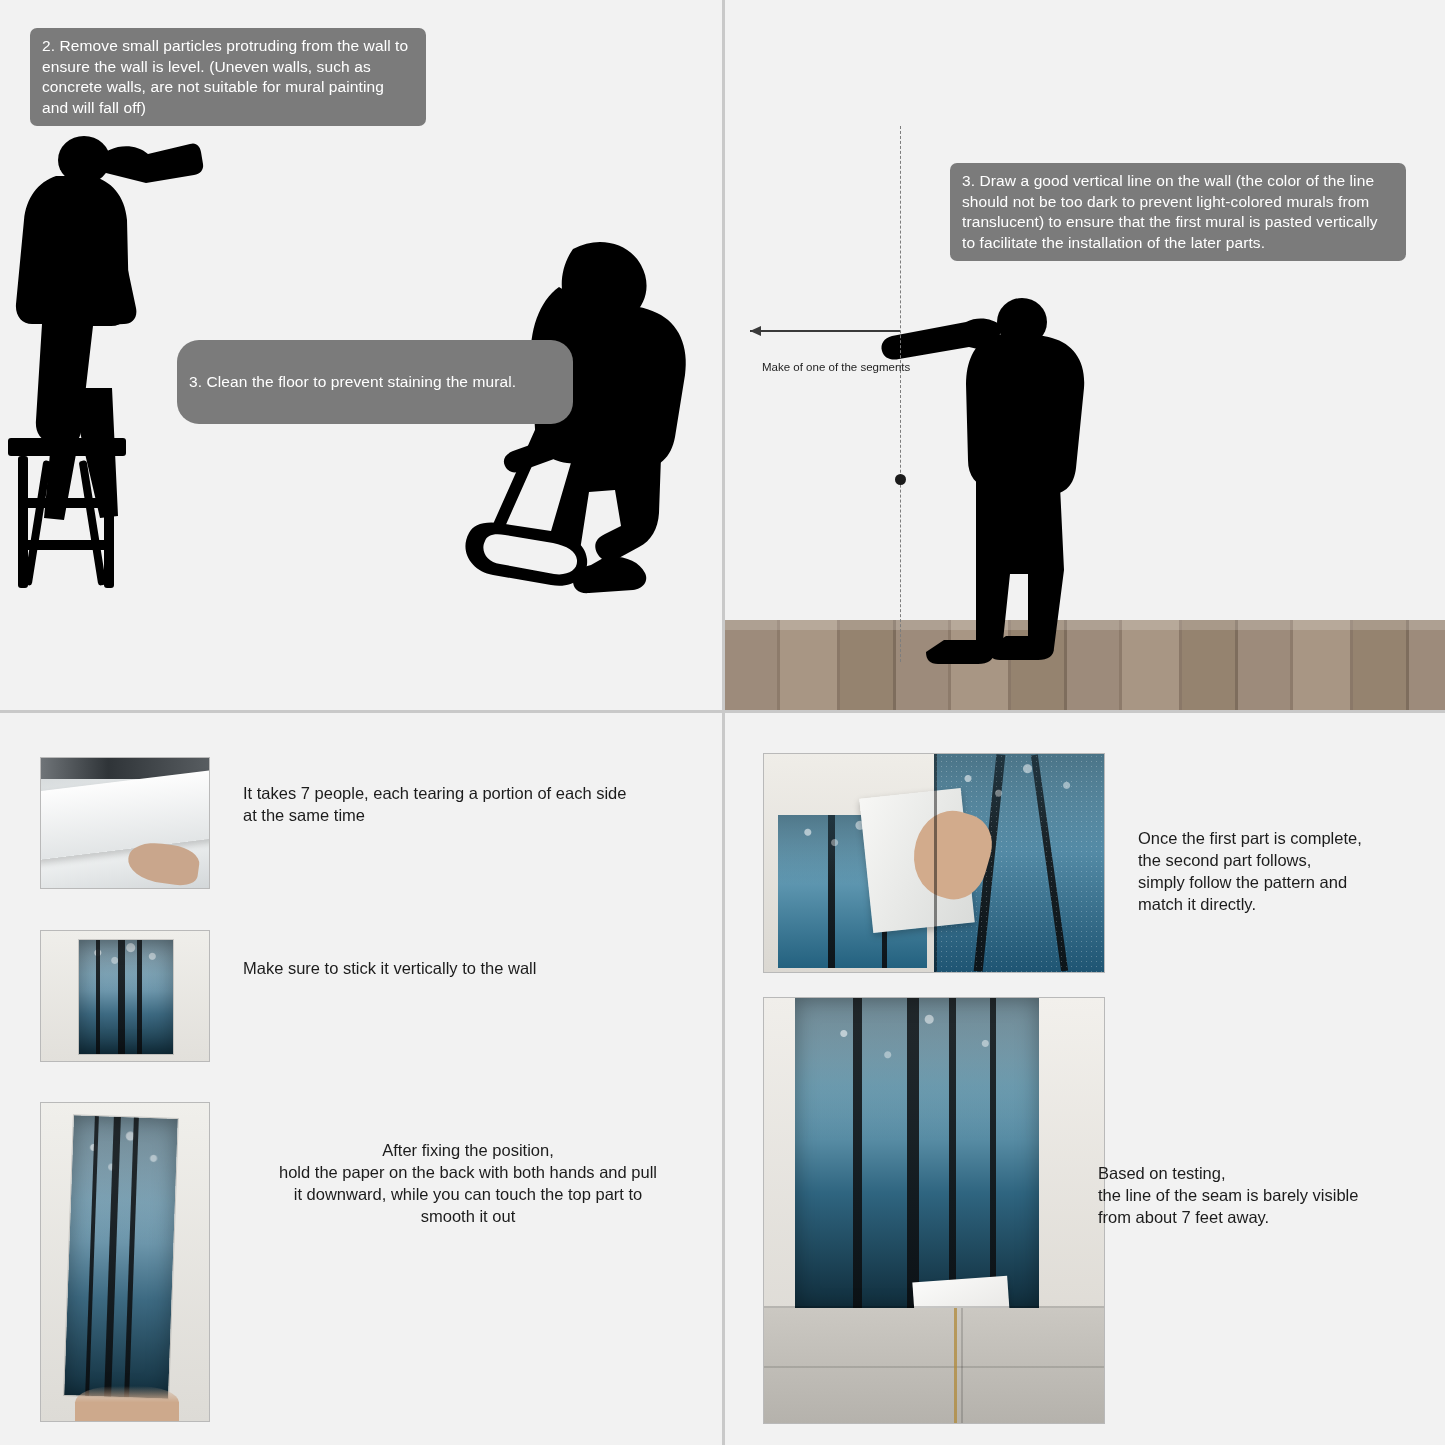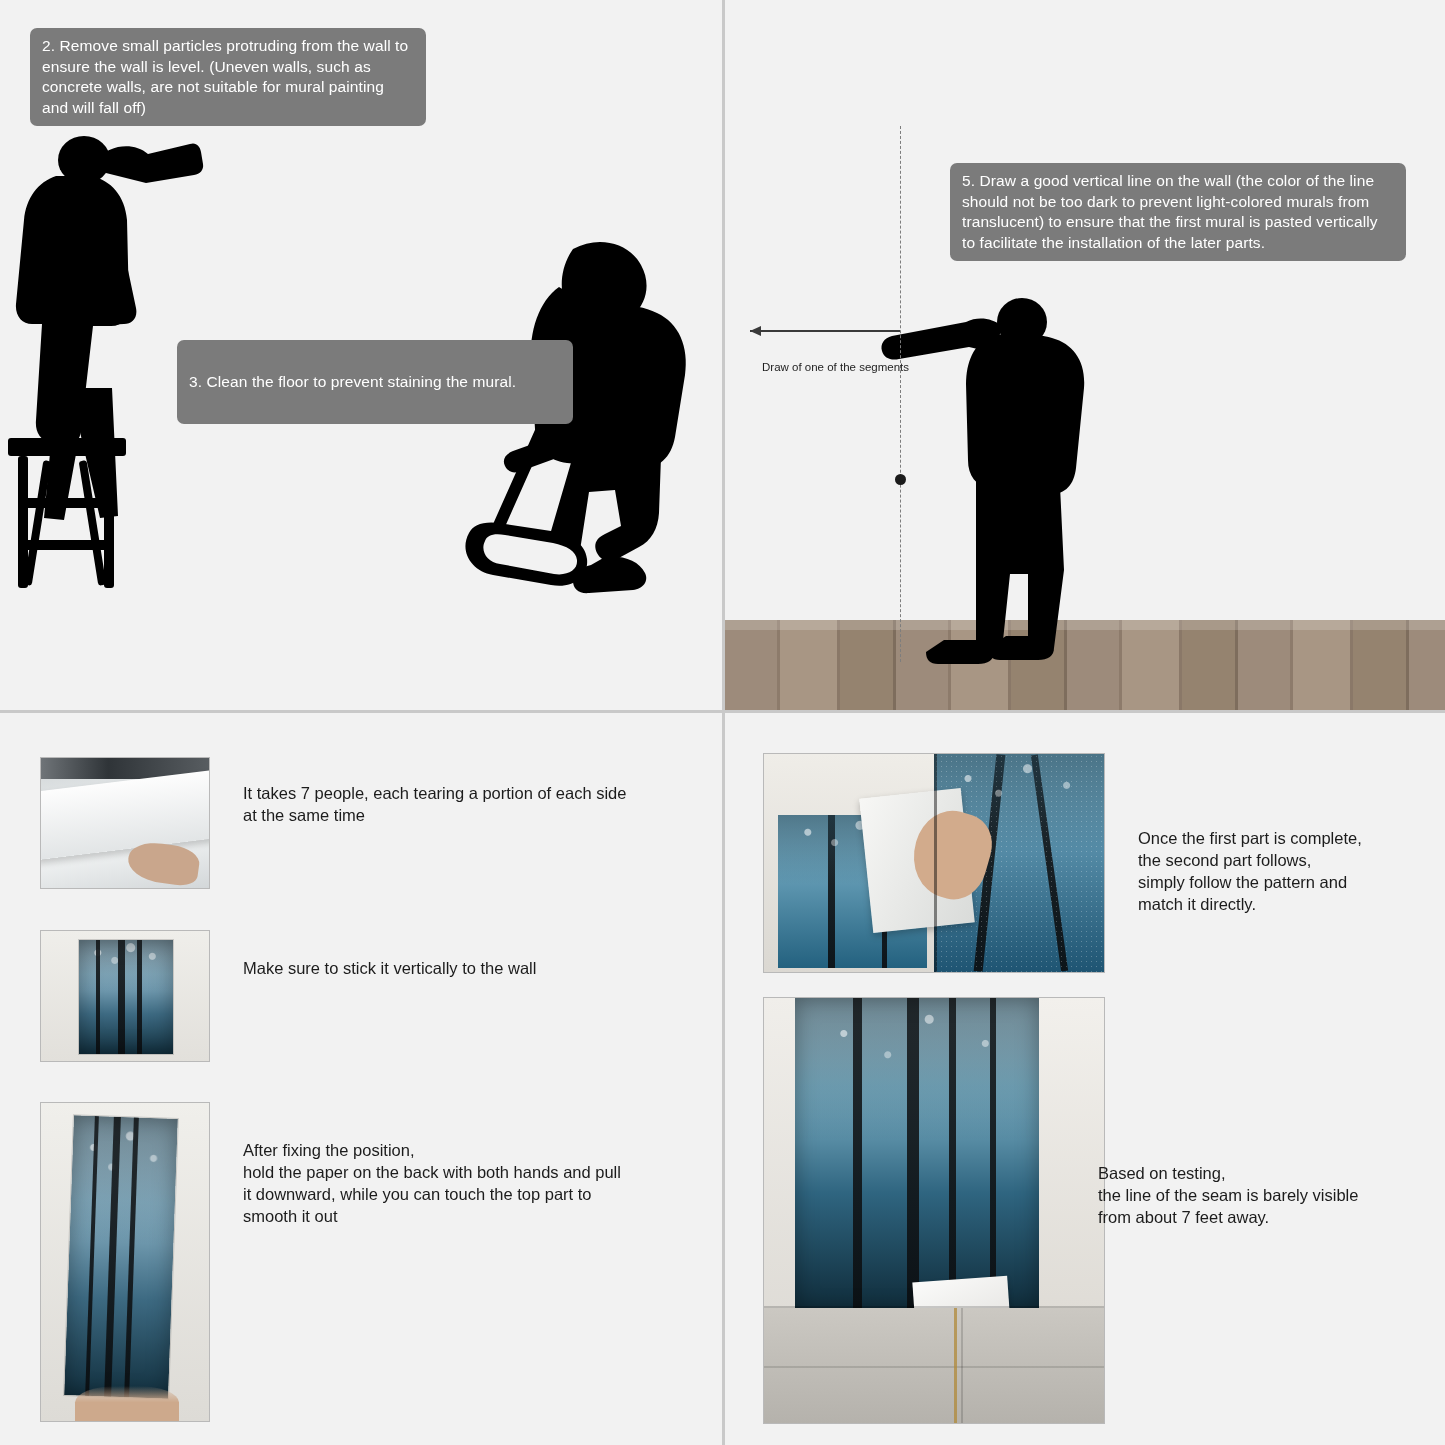--- a/index.html
+++ b/index.html
@@ -52,21 +52,21 @@
     color: #ffffff;
     border-radius: 7px;
     padding: 8px 12px;
     font-size: 15.5px;
     line-height: 1.33;
     letter-spacing: 0.1px;
     white-space: pre-line;
     z-index: 7;
   }
   #callout-2 { left: 30px; top: 28px; width: 372px; }
-  #callout-3 { left: 177px; top: 340px; width: 372px; height: 68px; display: flex; align-items: center; }
+  #callout-3 { left: 177px; top: 340px; width: 372px; height: 68px; display: flex; align-items: center; border-radius: 22px; }
   #callout-4 { left: 950px; top: 163px; width: 432px; }
 
   
   .sil { position: absolute; z-index: 4; }
 
   
   #sil-ladder { left: 0px; top: 120px; width: 230px; height: 470px; }
   #sil-mopper { left: 455px; top: 235px; width: 265px; height: 365px; }
   #sil-liner  { left: 880px; top: 280px; width: 230px; height: 400px; }
 
@@ -147,21 +147,21 @@
     white-space: pre-line;
   }
 
   
   #photo-bl-1 { left: 40px; top: 757px; width: 168px; height: 130px; }
   #photo-bl-2 { left: 40px; top: 930px; width: 168px; height: 130px; }
   #photo-bl-3 { left: 40px; top: 1102px; width: 168px; height: 318px; }
 
   #cap-bl-1 { left: 243px; top: 783px; width: 440px; }
   #cap-bl-2 { left: 243px; top: 958px; width: 440px; }
-  #cap-bl-3 { left: 243px; top: 1140px; width: 450px; }
+  #cap-bl-3 { left: 243px; top: 1140px; width: 450px; text-align: center; }
 
   
   #photo-br-1 { left: 763px; top: 753px; width: 340px; height: 218px; }
   #photo-br-2 { left: 763px; top: 997px; width: 340px; height: 425px; }
 
   #cap-br-1 { left: 1138px; top: 828px; width: 290px; }
   #cap-br-2 { left: 1098px; top: 1163px; width: 320px; }
 
   
   .art-peel {
@@ -296,23 +296,23 @@
     </svg>
   </div>
 
   <div class="q" id="q-tr"></div>
 
   <div class="floor-strip"></div>
 
   <div id="vline"></div>
   <div id="vline-dot"></div>
   <div id="width-arrow"></div>
-  <div id="width-label">Draw of one of the segments</div>
-
-  <div class="callout" id="callout-4">5. Draw a good vertical line on the wall (the color of the line should not be too dark to prevent light-colored murals from translucent) to ensure that the first mural is pasted vertically to facilitate the installation of the later parts.</div>
+  <div id="width-label">Make of one of the segments</div>
+
+  <div class="callout" id="callout-4">3. Draw a good vertical line on the wall (the color of the line should not be too dark to prevent light-colored murals from translucent) to ensure that the first mural is pasted vertically to facilitate the installation of the later parts.</div>
 
   <svg class="sil" id="sil-liner" viewBox="0 0 230 400">
     <g fill="#000">
 
       <path d="M122 46 c-10 -8 -24 -10 -36 -4 l-74 14 c-8 2 -12 8 -10 15 2 7 9 10 17 8 l70 -12 26 6z"></path>
 
       <ellipse cx="142" cy="42" rx="25" ry="24"></ellipse>
 
       <path d="M110 56 c-16 8 -24 26 -24 48 l2 76 c0 16 8 26 22 28 l56 6 c18 2 28 -8 30 -26 l8 -80 c2 -26 -10 -44 -32 -50 -14 -4 -42 -6 -62 -2z"></path>
 

